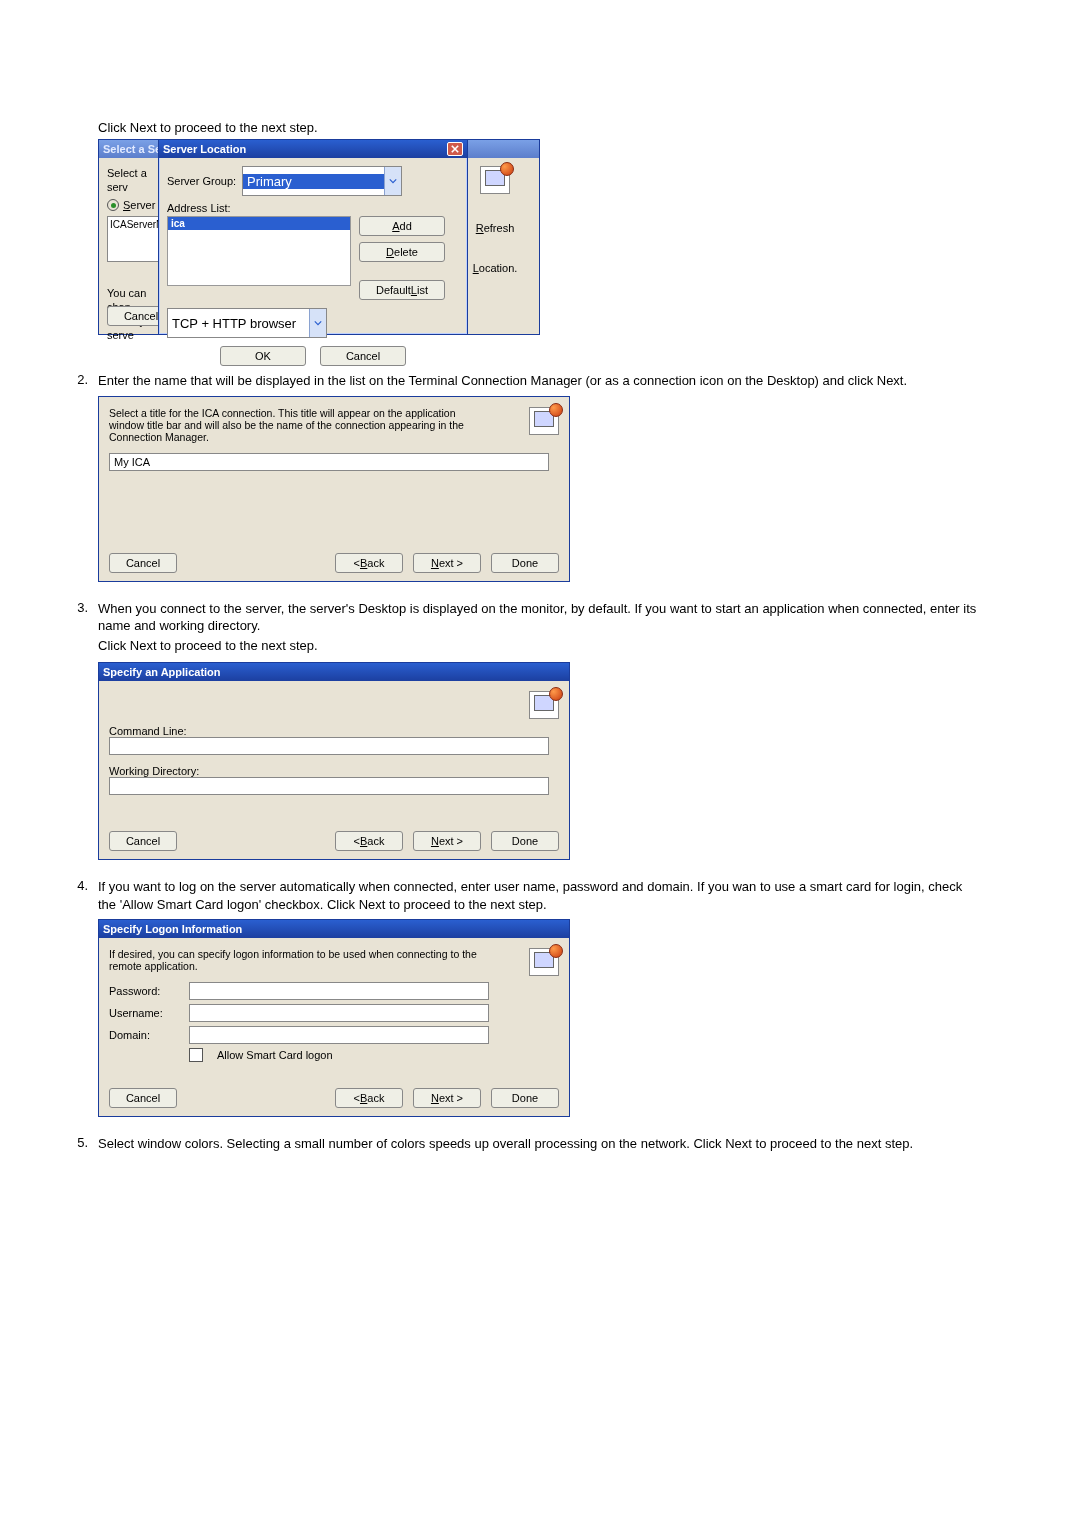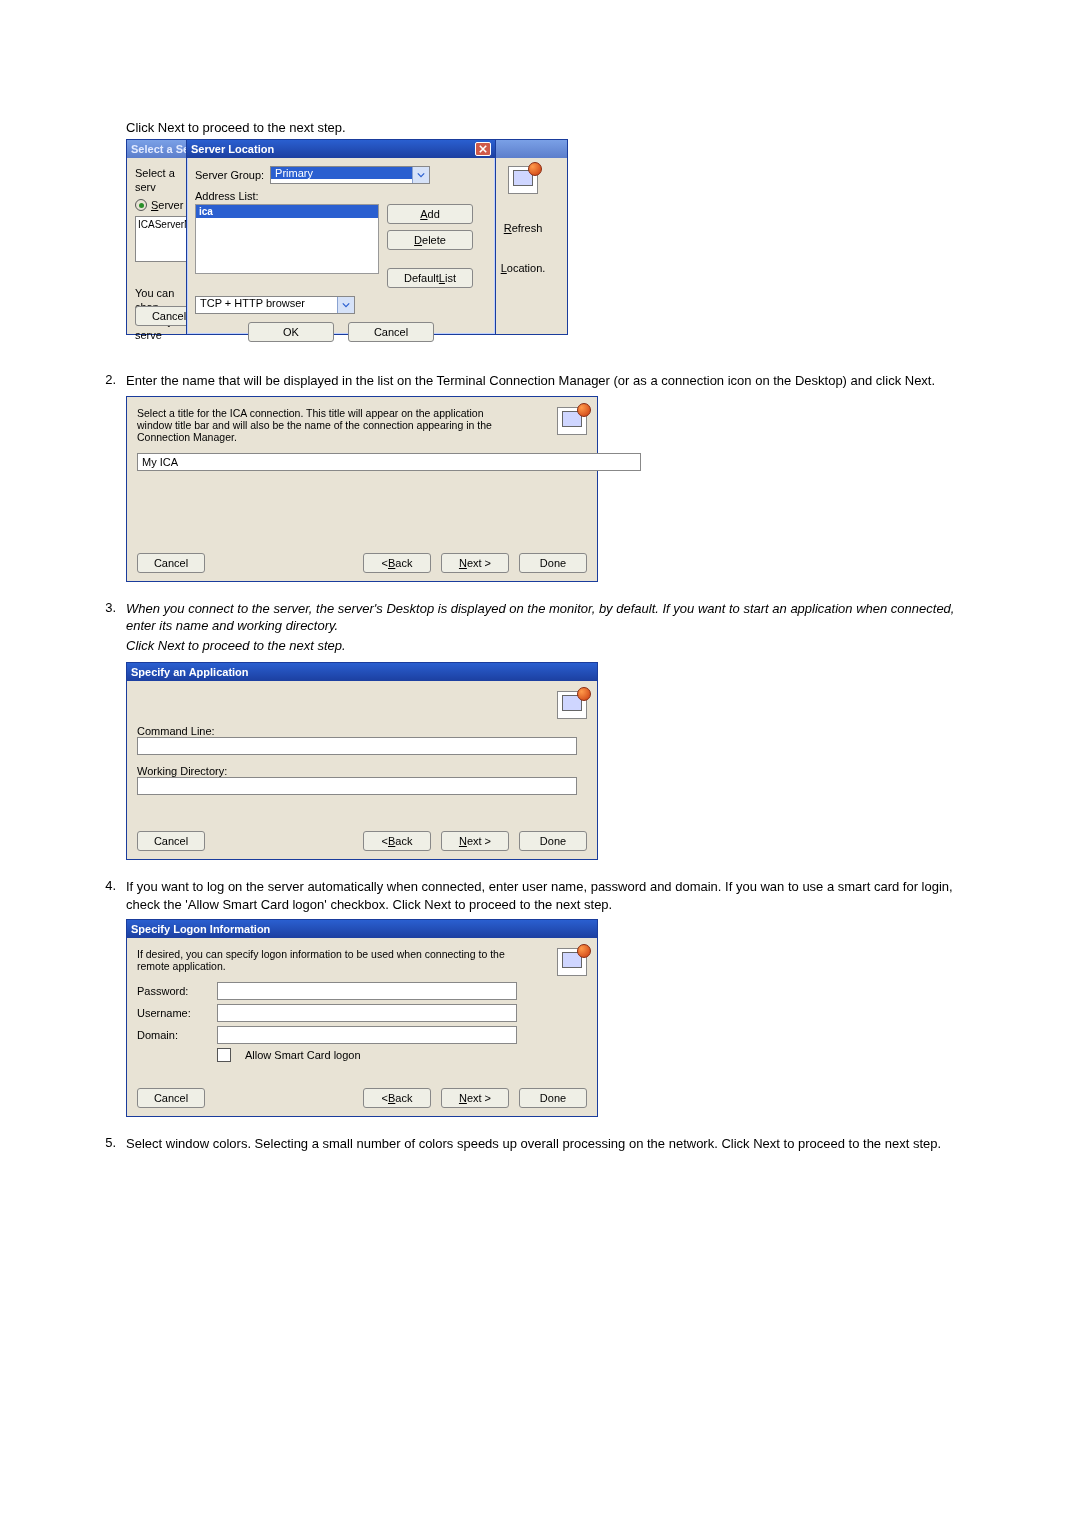--- a/index.html
+++ b/index.html
@@ -5,21 +5,21 @@
   body {
     margin: 0;
     background: #fff;
     font-family: Arial, Helvetica, sans-serif;
     font-size: 12px;
     color: #000;
   }
   .page {
     width: 1080px;
     min-height: 1528px;
-    padding: 120px 100px 40px 100px;
+    padding: 120px 100px 40px 72px;
     box-sizing: border-box;
     position: relative;
   }
   .intro-line {
     margin: 0 0 4px 26px;
     font-size: 13px;
   }
   .step-row {
     display: flex;
     margin: 18px 0 6px 0;
@@ -31,21 +31,20 @@
     text-align: right;
     padding-right: 10px;
     box-sizing: border-box;
   }
   .step-text {
     font-size: 13px;
     line-height: 1.35;
   }
   .step-text p {
     margin: 0 0 2px 0;
-    font-style: italic;
   }
 
   
   .win {
     position: relative;
     border: 1px solid #1a3c9c;
     background: #e8e3d5;      
     font-size: 11px;
     color: #000;
     box-shadow: 0 0 0 1px #bdd0ff inset;
@@ -113,25 +112,25 @@
     background: #efefe6;
     box-sizing: border-box;
   }
   .sunken {
     border: 1px solid #999;
     background: #fff;
     box-sizing: border-box;
   }
   .drop {
     display: inline-flex;
-    align-items: flex-start;
-    height: 18px;
+    align-items: center;
+    height: 30px;
     border: 1px solid #888;
     background: #fff;
-    font-size: 11px;
+    font-size: 13px;
     box-sizing: border-box;
   }
   .drop .drop-val {
     flex: 1;
     padding: 0 4px;
     white-space: nowrap;
     overflow: hidden;
   }
   .drop .drop-arrow {
     width: 16px;
@@ -352,21 +351,21 @@
   <div class="step-row">
     <div class="step-num">2.</div>
     <div class="step-text">Enter the name that will be displayed in the list on the Terminal Connection Manager (or as a connection icon on the Desktop) and click Next.</div>
   </div>
 
   <div class="wiz">
     <div class="wiz-body" style="min-height:160px;">
       <div class="wiz-icon icon-pc"></div>
       <div style="width:370px;font-size:10.5px;line-height:12px;">Select a title for the ICA connection. This title will appear on the application window title bar and will also be the name of the connection appearing in the Connection Manager.</div>
       <div style="height:10px;"></div>
-      <input class="txt-input" style="width: 504px;" value="My ICA">
+      <input class="txt-input" style="width: 440px;" value="My ICA">
       <div style="height:76px;"></div>
       <div class="wiz-buttons">
         <span class="btn">Cancel</span>
         <span class="spacer"></span>
         <span class="btn">&lt; <span class="u-letter">B</span>ack</span>
         <span class="btn"><span class="u-letter">N</span>ext &gt;</span>
         <span class="btn">Done</span>
       </div>
     </div>
   </div>

